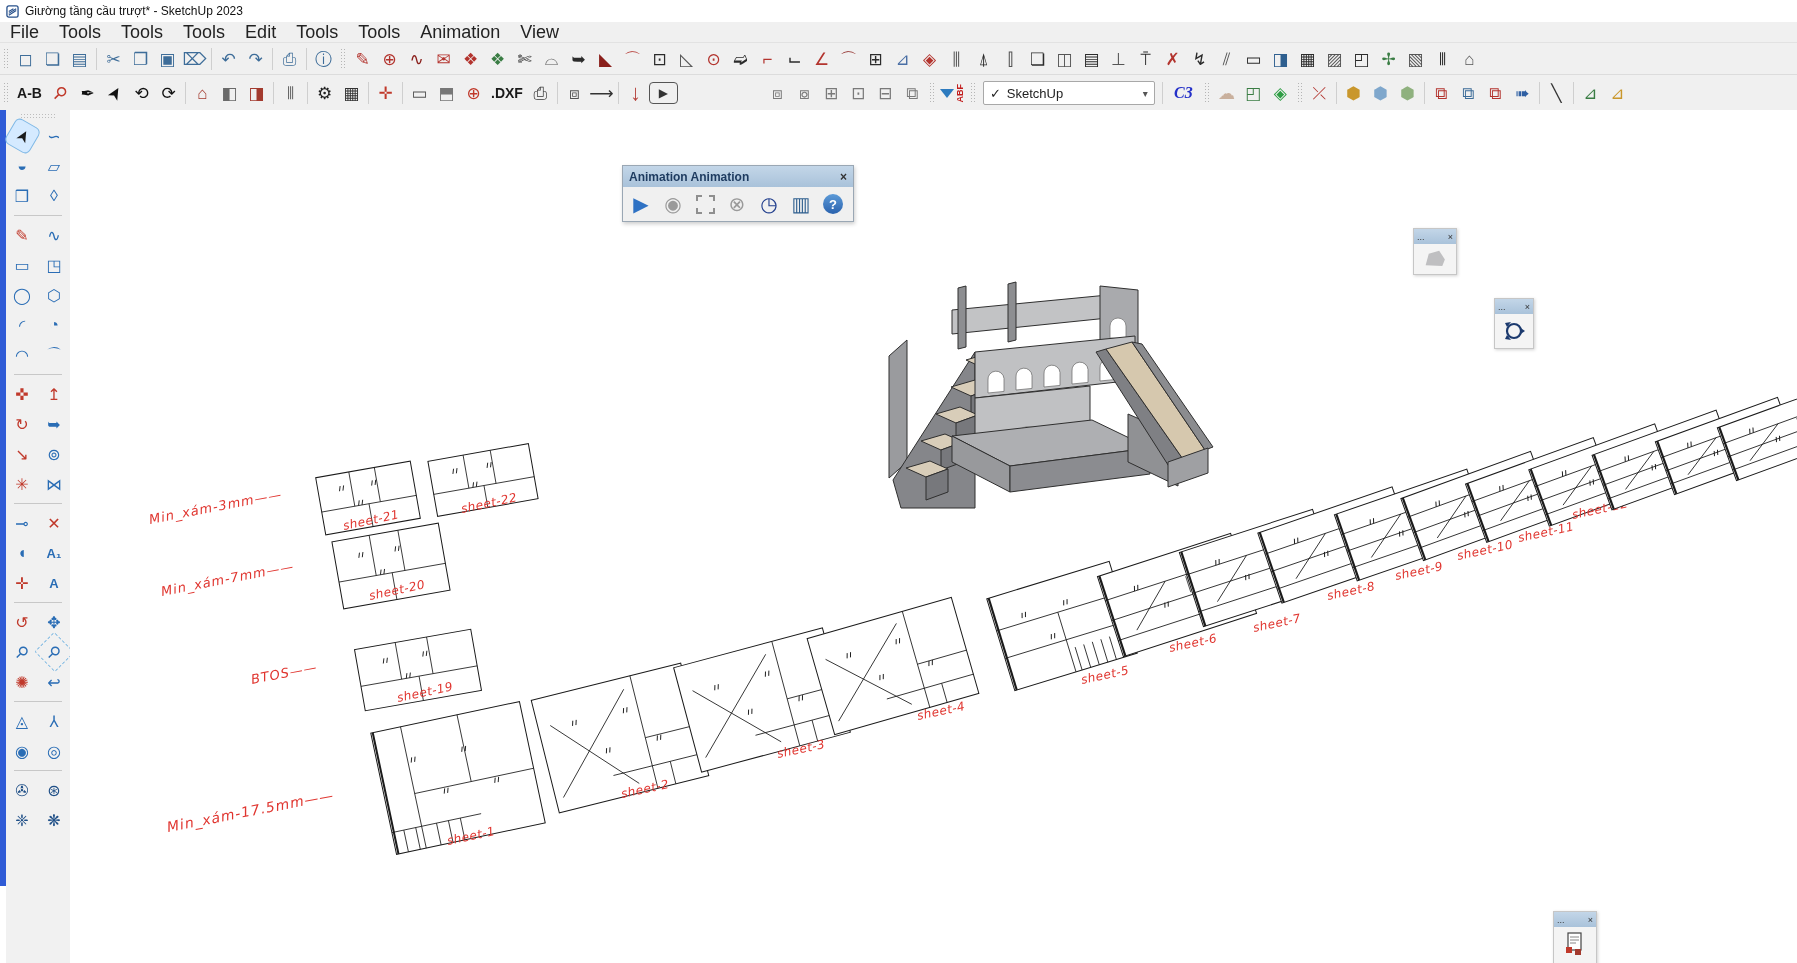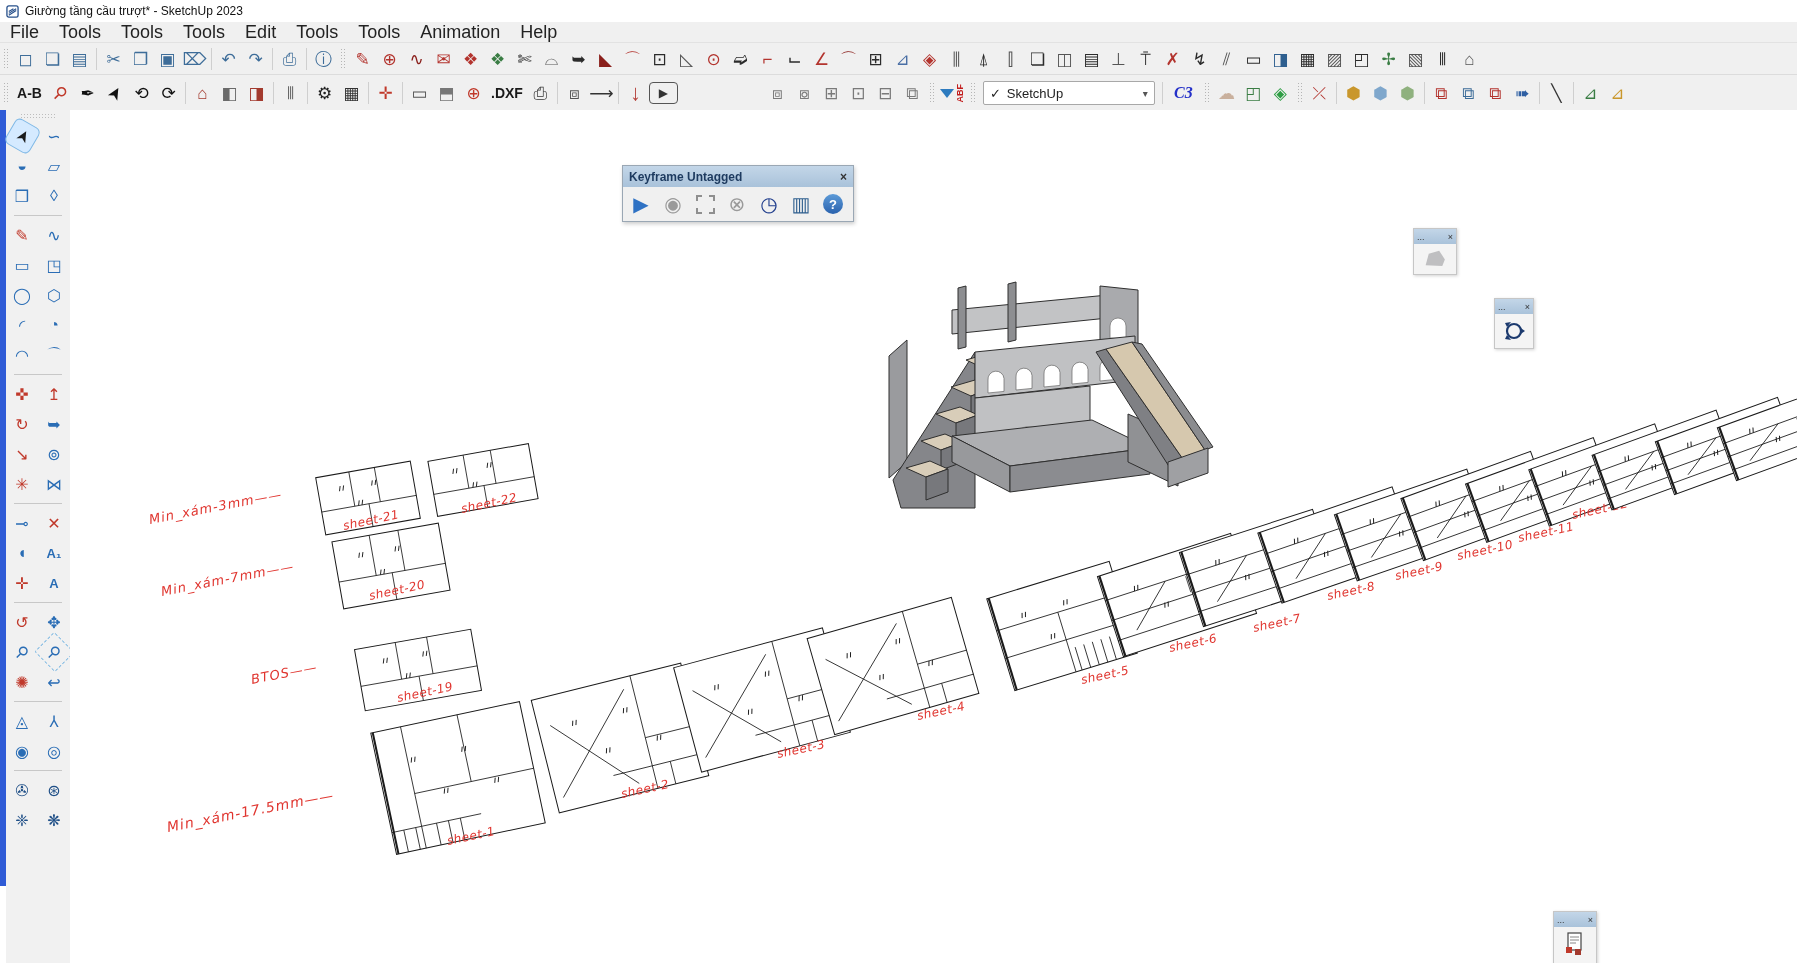--- a/index.html
+++ b/index.html
@@ -90,21 +90,21 @@
 
 <div id="menubar">
     <div class="mi">File</div>
     <div class="mi">Tools</div>
     <div class="mi">Tools</div>
     <div class="mi">Tools</div>
     <div class="mi">Edit</div>
     <div class="mi">Tools</div>
     <div class="mi">Tools</div>
     <div class="mi">Animation</div>
-    <div class="mi">Help</div>
+    <div class="mi">View</div>
   </div>
 
 <div id="tb1" class="toolbar">
     <span class="tb-grip"></span>
     <span class="ti" style="color: rgb(62, 109, 153);">◻</span>
     <span class="ti" style="color: rgb(62, 109, 153);">❏</span>
     <span class="ti" style="color: rgb(62, 109, 153);">▤</span>
     <span class="tb-sep"></span>
     <span class="ti" style="color: rgb(62, 109, 153);">✂</span>
     <span class="ti" style="color: rgb(62, 109, 153);">❐</span>
@@ -700,21 +700,21 @@
       <line x1="1777.2" y1="437.6" x2="1778.7" y2="432.6" stroke="#1b1b1b" stroke-width="0.9"></line>
     </g>
     <text x="150" y="524" class="mat-label" font-size="13" transform="rotate(-11 150 524)">Min_xám-3mm——</text>
     <text x="162" y="596" class="mat-label" font-size="13" transform="rotate(-11 162 596)">Min_xám-7mm——</text>
     <text x="252" y="684" class="mat-label" font-size="13" transform="rotate(-11 252 684)">BTOS——</text>
     <text x="168" y="832" class="mat-label" font-size="14" transform="rotate(-11 168 832)">Min_xám-17.5mm——</text>
   </svg>
 
 <div id="kf">
   <div class="t">
-    <span>Keyframe Untagged</span>
+    <span>Animation Animation</span>
     <span class="x">×</span>
   </div>
   <div class="b" id="kf-buttons">
       <span class="kbtn" style="color: rgb(47, 114, 196);">▶</span>
       <span class="kbtn" style="color: rgb(154, 154, 154);">◉</span>
       <span class="kbtn">
         <span class="marq"></span>
       </span>
       <span class="kbtn" style="color: rgb(154, 154, 154);">⊗</span>
       <span class="kbtn" style="color: rgb(35, 64, 142);">◷</span>

